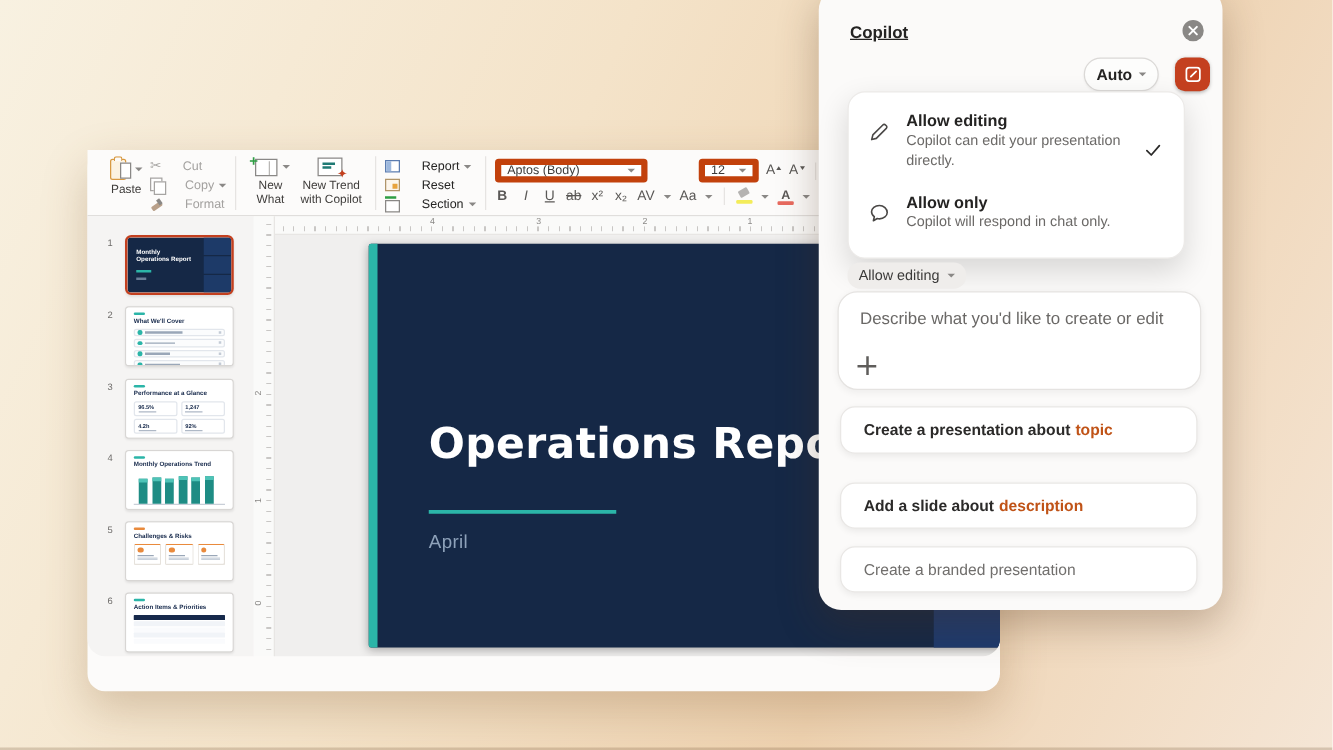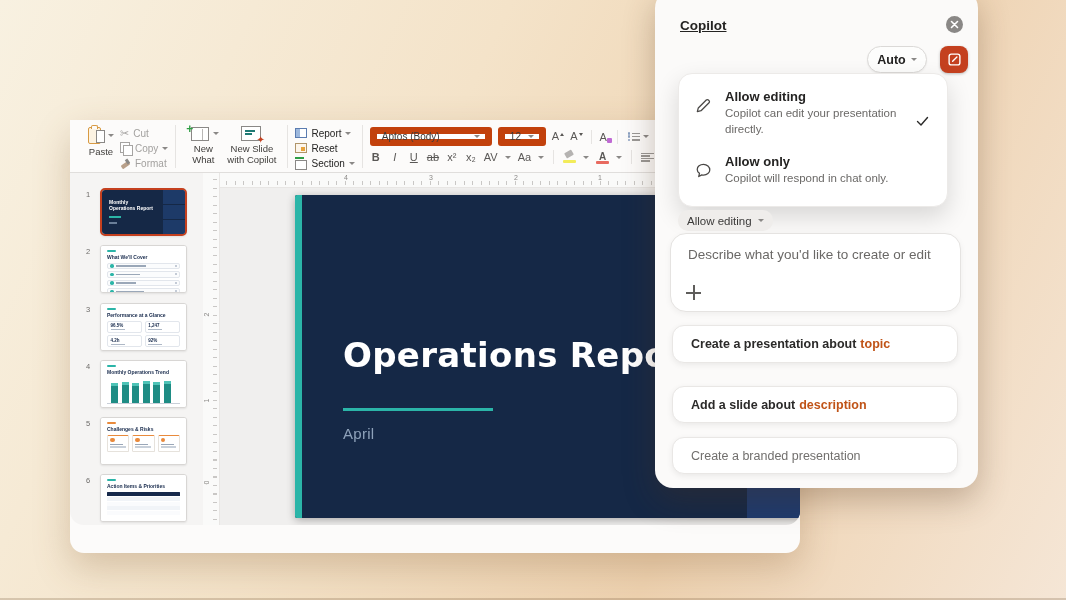--- a/index.html
+++ b/index.html
@@ -22,21 +22,21 @@
   .tab.active{font-weight:700; color:#161514;}
   .tab.active::after{content:""; position:absolute; left:-2px; right:-2px; bottom:2px; height:3px; border-radius:2px; background:#b83a22;}
 
   .ribbon{height:53px; border-bottom:1px solid #e0dedc; display:flex; align-items:stretch; padding:3px 0 2px 12px; position:relative; background:#fcfbfa;}
   .rsep{width:1px; background:#e6e4e2; margin:2px 7px; }
   .bigbtn{display:flex; flex-direction:column; align-items:center; justify-content:flex-start; padding:2px 4px 0; min-width:38px;}
   .bigbtn .lbl{font-size:9.5px; color:#3f3d3b; line-height:1.15; text-align:center; margin-top:2px;}
   .stack{display:flex; flex-direction:column; justify-content:flex-start; gap:3px; padding-top:4px;}
   .smallbtn{display:flex; align-items:center; gap:4px; font-size:10px; height:13px;}
   .smallbtn.disabled{color:#a3a19f;}
-  .smallbtn .slbl{white-space:nowrap;}
+  .smallbtn .slbl{white-space:nowrap;margin-left:13px;}
   .chev{width:0;height:0;border-left:3.5px solid transparent;border-right:3.5px solid transparent;border-top:4px solid #8a8886;display:inline-block;}
   .chev.sm{border-left-width:3px;border-right-width:3px;border-top-width:3.5px;}
 
   
   .ic-paste{position:relative;width:17px;height:20px;}
   .ic-paste .board{position:absolute;left:0;top:2px;width:13px;height:17px;border:1.8px solid #d89a43;border-radius:2px;background:#fcf3e2;}
   .ic-paste .clip{position:absolute;left:3px;top:0;width:7px;height:4px;border:1.5px solid #d89a43;border-bottom:none;border-radius:2px 2px 0 0;background:#fcfbfa;}
   .ic-paste .page{position:absolute;right:0;top:5px;width:9px;height:13px;border:1.5px solid #8a8886;background:#fff;}
   .ic-scissors{font-size:11px;color:#a6a4a2;line-height:1;}
   .ic-copy{position:relative;width:11px;height:12px;}
@@ -57,22 +57,22 @@
   .ic-cpslide .spark{position:absolute;right:-2px;bottom:-3px;color:#c4401f;font-size:10px;line-height:1;}
   .ic-layout{width:12px;height:10px;border:1.3px solid #5b7cb0;background:#fff;position:relative;}
   .ic-layout::before{content:"";position:absolute;left:0;top:0;bottom:0;width:3.5px;background:#9db8dd;}
   .ic-reset{width:12px;height:10px;border:1.3px solid #b0956a;background:#fdf6ec;position:relative;}
   .ic-reset::before{content:"";position:absolute;right:1px;bottom:1px;width:4px;height:4px;background:#e8a33c;}
   .ic-section{width:12px;height:10px;position:relative;margin-top:2px;border:1.3px solid #8a8886;background:#fff;}
   .ic-section::before{content:"";position:absolute;left:-1px;top:-4px;width:9px;height:1.8px;background:#2e9e44;}
 
   .fontgroup{display:flex;flex-direction:column;gap:4px;padding-top:4px;}
   .frow{display:flex;align-items:center;gap:6px;}
-  .selectbox{display:flex;align-items:center;justify-content:space-between;border:7px solid #c2410c;border-radius:3px;height:19px;padding:0 5px;font-size:10px;color:#3b3a39;background:#fff;}
-  .fname{width:122px;} .fsize{width:48px;}
+  .selectbox{display:flex;align-items:center;justify-content:space-between;border:5px solid #c2410c;border-radius:3px;height:19px;padding:0 5px;font-size:10px;color:#3b3a39;background:#fff;}
+  .fname{width:122px;} .fsize{width:48px;margin-left:35px;}
   .fbtn{font-size:11px;color:#5a5856;display:flex;align-items:end;gap:1px;line-height:1;}
   .caret-up{width:0;height:0;border-left:2.5px solid transparent;border-right:2.5px solid transparent;border-bottom:3.5px solid #5a5856;margin-bottom:6px;}
   .caret-dn{width:0;height:0;border-left:2.5px solid transparent;border-right:2.5px solid transparent;border-top:3.5px solid #5a5856;margin-bottom:6px;}
   .clearfmt{position:relative;font-size:11px;color:#5a5856;}
   .clearfmt::after{content:"";position:absolute;right:-5px;bottom:0;width:5px;height:5px;background:#c06ad4;border-radius:1px;}
   .ic-list{width:13px;height:11px;display:flex;flex-direction:column;justify-content:space-between;padding:1px 0;}
   .ic-list .r{display:flex;align-items:center;gap:2px;}
   .ic-list .d{width:2.5px;height:2.5px;border-radius:50%;background:#8aa0c0;}
   .ic-list .d.sq{border-radius:0;background:#9a9896;width:3px;height:2px;}
   .ic-list .ln{height:1.5px;width:8px;background:#9a9896;}
@@ -221,21 +221,21 @@
       </span>
       <span class="lbl"><span>New</span><br><span>What</span></span>
     </div>
     <div class="bigbtn">
       <span class="ic-cpslide">
           <span class="rect"></span>
           <span class="l1"></span>
           <span class="l2"></span>
           <span class="spark">✦</span>
         </span>
-      <span class="lbl"><span>New Slide</span><br><span>with Copilot</span></span>
+      <span class="lbl"><span>New Trend</span><br><span>with Copilot</span></span>
     </div>
     <div class="rsep"></div>
 
     <div class="stack">
       <div class="smallbtn">
         <span class="ic-layout"></span>
         <span class="slbl">Report</span>
         <span class="chev sm"></span>
       </div>
       <div class="smallbtn">

